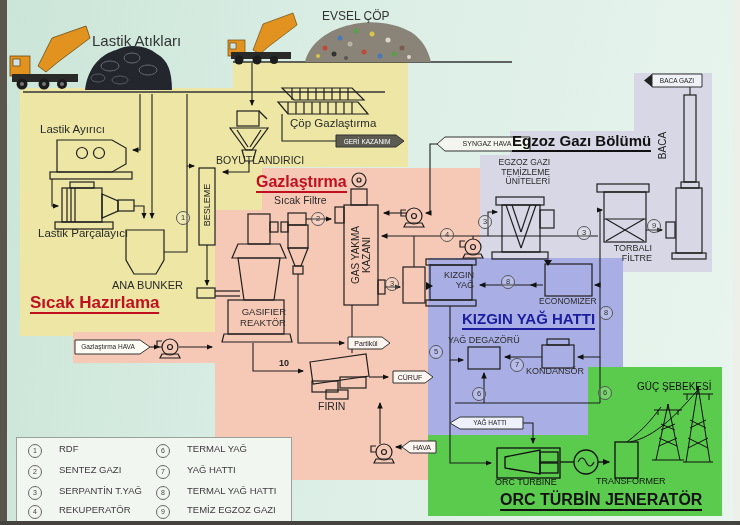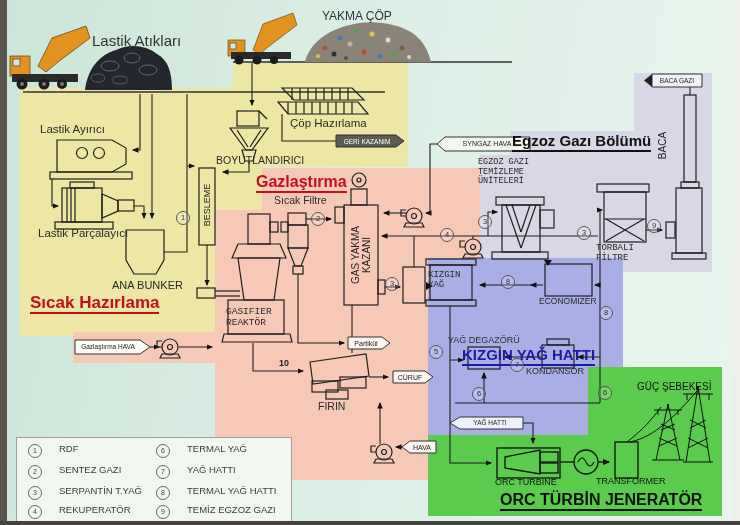--- a/index.html
+++ b/index.html
@@ -11,25 +11,25 @@
   .r-salmon{background:#f6c9b6;clip-path:polygon(262px 168px,482px 168px,482px 260px,428px 260px,428px 480px,215px 480px,215px 363px,73px 363px,73px 332px,215px 332px,215px 210px,262px 210px);}
   .r-lav{background:#d7d7e6;clip-path:polygon(480px 155px,510px 155px,510px 131px,634px 131px,634px 73px,712px 73px,712px 272px,480px 272px);}
   .r-blue{background:#a9afe4;clip-path:polygon(428px 258px,623px 258px,623px 367px,588px 367px,588px 435px,428px 435px);}
   .r-green{background:#5bcb4e;clip-path:polygon(588px 367px,722px 367px,722px 516px,428px 516px,428px 435px,588px 435px);}
   .legendbox{position:absolute;left:16px;top:437px;width:274px;height:88px;background:#f2f6f1;border:1px solid #9aa09a;}
   .edge-l{position:absolute;left:0;top:0;width:7px;height:525px;background:#59554d;}
   .edge-b{position:absolute;left:0;top:521px;width:740px;height:4px;background:#45433f;}
   .edge-r{position:absolute;left:733px;top:0;width:7px;height:521px;background:#edefe9;}
   svg.layer{position:absolute;left:0;top:0;z-index:2;}
   .lbl{position:absolute;color:#2a2a2a;white-space:nowrap;line-height:1.12;z-index:3;}
-  .c{text-align:left;font-family:Liberation Mono, monospace;}
+  .c{text-align:right;}
   .vlbl{position:absolute;transform:rotate(-90deg);text-align:center;color:#222;white-space:nowrap;z-index:3;}
   .title-red{font-weight:bold;color:#c01020;border-bottom:2px solid #c01020;padding-bottom:0px;}
   .title-blk{font-weight:bold;color:#111;border-bottom:2px solid #111;}
-  .title-navy{font-weight:bold;color:#1c1c9e;border-bottom:2px solid #1c1c9e;margin-top:36px;}
+  .title-navy{font-weight:bold;color:#1c1c9e;border-bottom:2px solid #1c1c9e;}
   .marker{position:absolute;width:12px;height:12px;border:1px solid #555;border-radius:50%;
     font-size:7.5px;line-height:12px;text-align:center;color:#333;z-index:4;background:rgba(255,255,255,.18);}
   .plain-n{position:absolute;font-size:9px;color:#222;z-index:4;font-weight:bold;}
   .alabel{position:absolute;font-size:6.5px;color:#1d1d1d;text-align:center;z-index:4;white-space:nowrap;}
   .leg-circ{position:absolute;width:12px;height:12px;border:1px solid #666;border-radius:50%;
     font-size:7px;line-height:12px;text-align:center;color:#444;z-index:4;}
   .leg-lbl{position:absolute;font-size:9.5px;color:#3a3a3a;z-index:4;white-space:nowrap;padding-left:11px;}
 </style>
 </head>
 <body>
@@ -314,27 +314,27 @@
       <polygon points="652,74 702,74 702,87 652,87" fill="#eff1f6"></polygon>
       <polygon points="644,80.5 652,74 652,87" fill="#222" stroke="none"></polygon>
       <polygon points="348,337 382,337 390,343 382,349 348,349" fill="#fbf4ef"></polygon>
       <polygon points="393,371 425,371 433,377 425,383 393,383" fill="#fbf4ef"></polygon>
       <polygon points="450,423 460,417 523,417 523,429 460,429" fill="#eef0fa"></polygon>
       <polygon points="402,447 410,441 436,441 436,453 410,453" fill="#fbf4ef"></polygon>
     </g>
   </svg>
 
   <div class="lbl" style="left:92px;top:33px;font-size:15px;color:#333">Lastik Atıkları</div>
-  <div class="lbl" style="left:322px;top:10px;font-size:12px;color:#333">YAKMA ÇÖP</div>
+  <div class="lbl" style="left:322px;top:10px;font-size:12px;color:#333">EVSEL ÇÖP</div>
 
   <div class="lbl" style="left:40px;top:123px;font-size:11.5px">Lastik Ayırıcı</div>
   <div class="lbl" style="left:38px;top:227px;font-size:11.5px">Lastik Parçalayıcı</div>
   <div class="lbl" style="left:112px;top:279px;font-size:11px">ANA BUNKER</div>
   <div class="lbl" style="left:216px;top:155px;font-size:10.5px">BOYUTLANDIRICI</div>
-  <div class="lbl" style="left:290px;top:117px;font-size:11.5px">Çöp Hazırlama</div>
+  <div class="lbl" style="left:290px;top:117px;font-size:11.5px">Çöp Gazlaştırma</div>
 
   <div class="lbl title-red" style="left:30px;top:293px;font-size:17px">Sıcak Hazırlama</div>
   <div class="lbl title-red" style="left:256px;top:173px;font-size:16px">Gazlaştırma</div>
   <div class="lbl title-blk" style="left:512px;top:133px;font-size:15px">Egzoz Gazı Bölümü</div>
   <div class="lbl title-navy" style="left:462px;top:311px;font-size:15px">KIZGIN YAĞ HATTI</div>
   <div class="lbl title-blk" style="left:500px;top:491px;font-size:16px">ORC TÜRBİN JENERATÖR</div>
 
   <div class="lbl" style="left:274px;top:195px;font-size:10.5px">Sıcak Filtre</div>
   <div class="lbl c" style="left:226px;top:307px;width:60px;font-size:9.5px">
     <div>GASIFIER</div>

